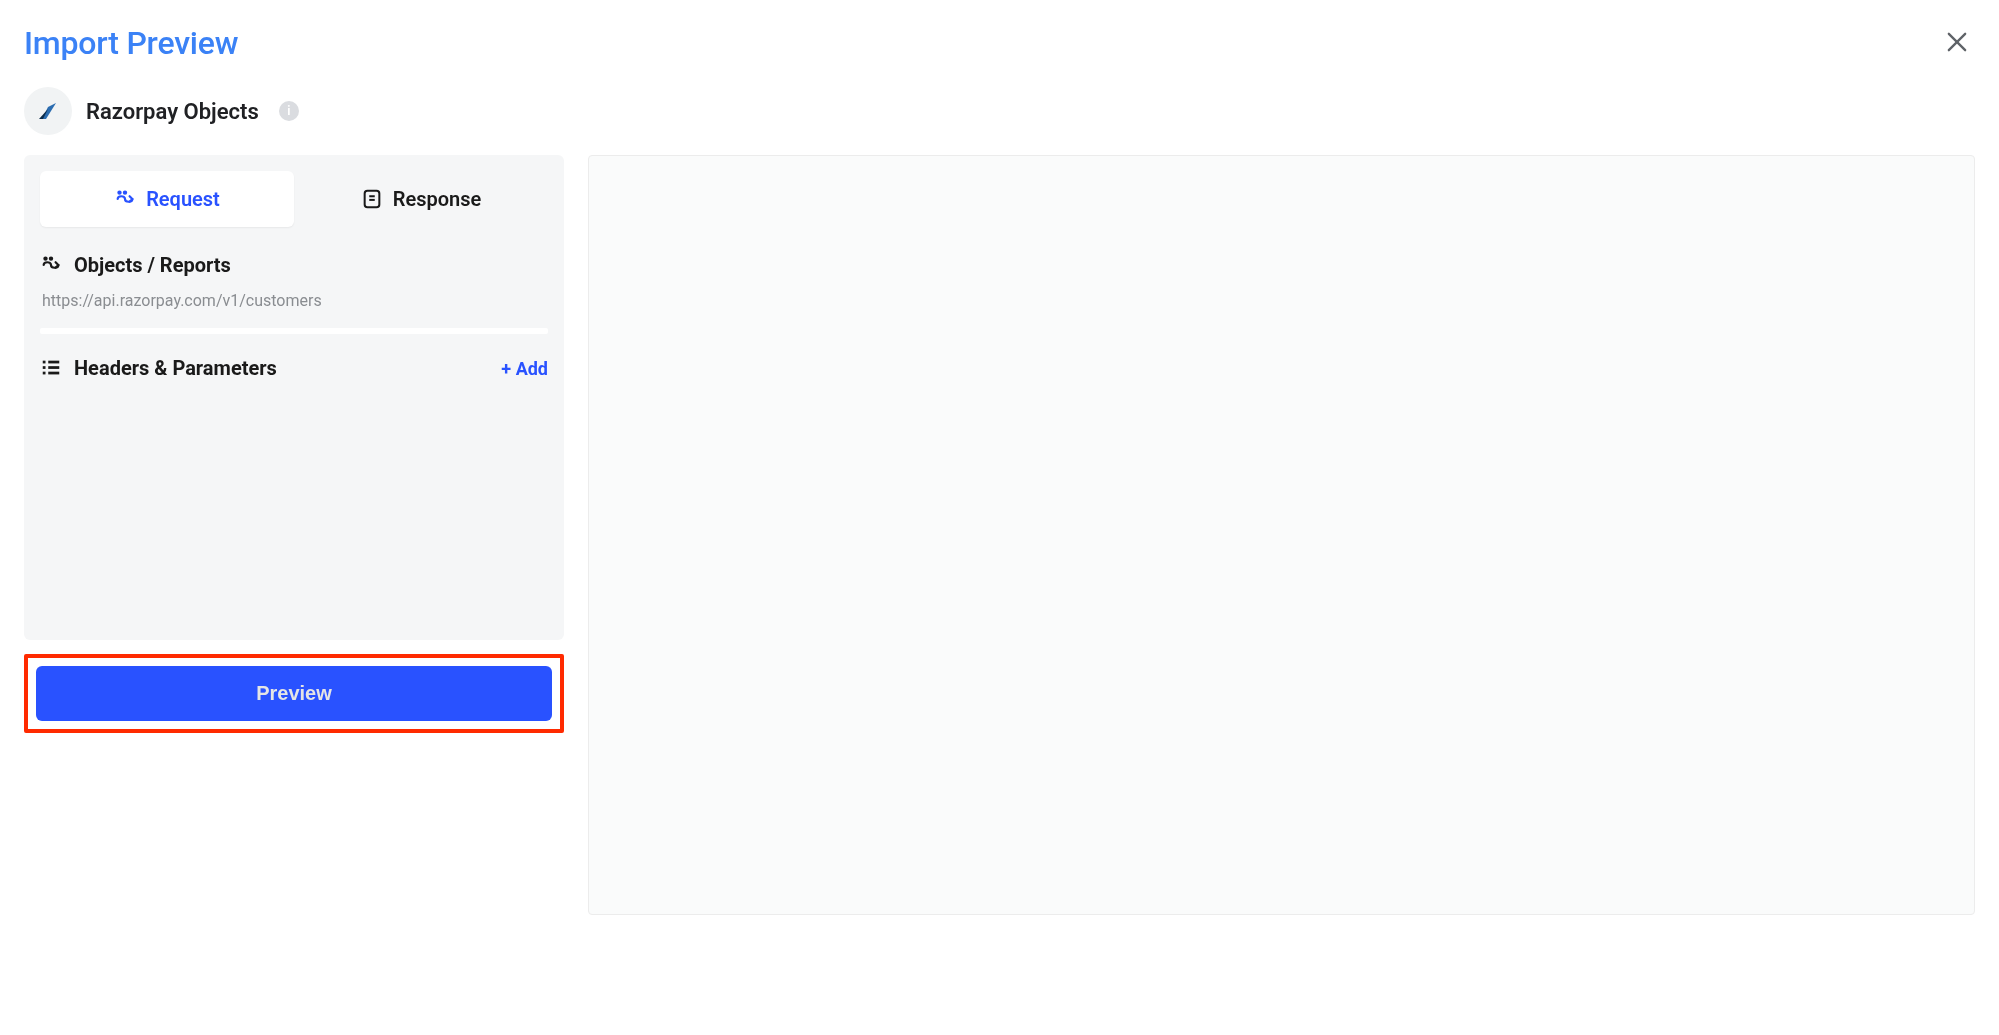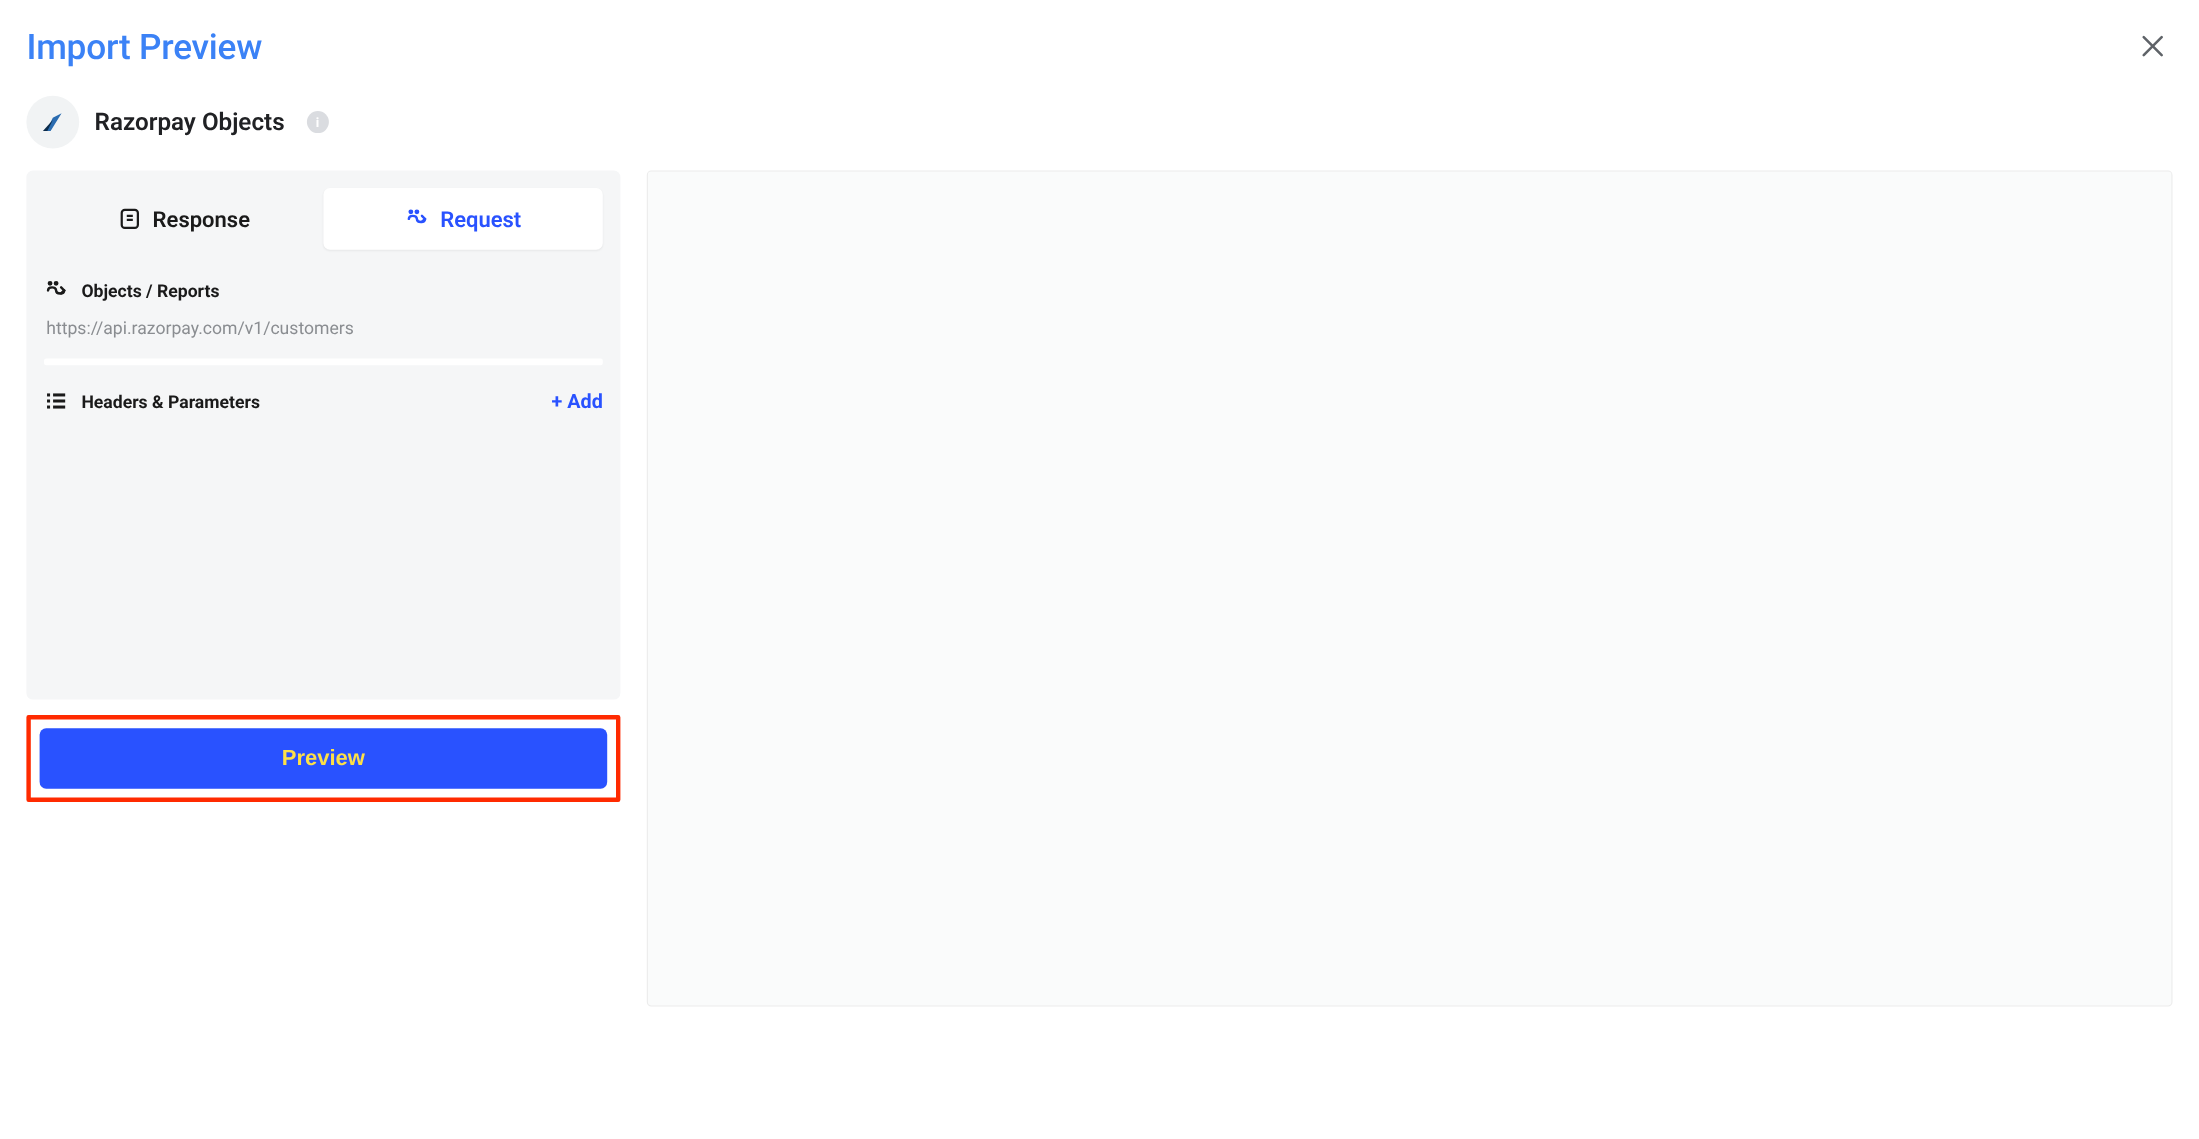--- a/index.html
+++ b/index.html
@@ -115,21 +115,21 @@
     color: #2952ff;
     box-shadow: 0 1px 2px rgba(0,0,0,0.06);
   }
   .tab .icon { display: inline-flex; }
   .tab .icon svg { width: 22px; height: 22px; }
 
   .section-head {
     display: flex;
     align-items: center;
     gap: 12px;
-    font-size: 16px;
+    font-size: 20px;
     font-weight: 700;
     color: #1a1a1a;
     margin-bottom: 14px;
   }
   .section-head .icon { display: inline-flex; }
   .section-head .icon svg { width: 22px; height: 22px; }
 
   .select-field {
     width: 100%;
     background: #ffffff;
@@ -170,21 +170,21 @@
 
   .preview-wrap {
     margin-top: 14px;
     border: 4px solid #ff2a00;
     padding: 8px;
     border-radius: 2px;
   }
   .preview-btn {
     width: 100%;
     background: #2952ff;
-    color: #fde047;
+    color: #e5e5e5;
     border: none;
     border-radius: 6px;
     padding: 16px 0;
     font-size: 20px;
     font-weight: 600;
     cursor: pointer;
   }
 
   .right-panel {
     flex: 1;
@@ -220,40 +220,40 @@
   </div>
   <div class="source-name">Razorpay Objects</div>
   <span class="info-icon">i</span>
 </div>
 
 <div class="layout">
   <div class="left-panel">
     <div class="req-card">
 
       <div class="tabs">
-        <div class="tab">
-          <span class="icon">
-            <svg viewBox="0 0 24 24" fill="none" stroke="#1a1a1a" stroke-width="2.2" stroke-linejoin="round">
-                <rect x="4" y="3" width="16" height="18" rx="3"></rect>
-                <line x1="9" y1="9" x2="15" y2="9"></line>
-                <line x1="9" y1="13" x2="15" y2="13"></line>
-              </svg>
-          </span>
-          <span>Response</span>
-        </div>
         <div class="tab active">
           <span class="icon">
             <svg viewBox="0 0 24 24" fill="none" stroke="#2952ff" stroke-width="2.4" stroke-linecap="round">
                 <circle cx="6" cy="5" r="1.2" fill="#2952ff"></circle>
                 <circle cx="12" cy="5" r="1.2" fill="#2952ff"></circle>
                 <path d="M4 12 C4 8, 12 8, 12 12 C12 16, 20 16, 20 12"></path>
                 <path d="M17 9 L20 12 L17 15"></path>
               </svg>
           </span>
           <span>Request</span>
+        </div>
+        <div class="tab">
+          <span class="icon">
+            <svg viewBox="0 0 24 24" fill="none" stroke="#1a1a1a" stroke-width="2.2" stroke-linejoin="round">
+                <rect x="4" y="3" width="16" height="18" rx="3"></rect>
+                <line x1="9" y1="9" x2="15" y2="9"></line>
+                <line x1="9" y1="13" x2="15" y2="13"></line>
+              </svg>
+          </span>
+          <span>Response</span>
         </div>
       </div>
 
       <div class="section-head">
         <span class="icon">
           <svg viewBox="0 0 24 24" fill="none" stroke="#1a1a1a" stroke-width="2.4" stroke-linecap="round">
               <circle cx="6" cy="5" r="1.2" fill="#1a1a1a"></circle>
               <circle cx="12" cy="5" r="1.2" fill="#1a1a1a"></circle>
               <path d="M4 12 C4 8, 12 8, 12 12 C12 16, 20 16, 20 12"></path>
               <path d="M17 9 L20 12 L17 15"></path>

